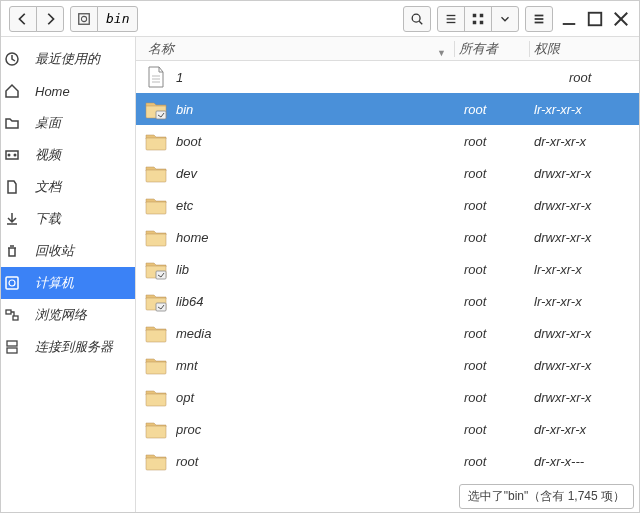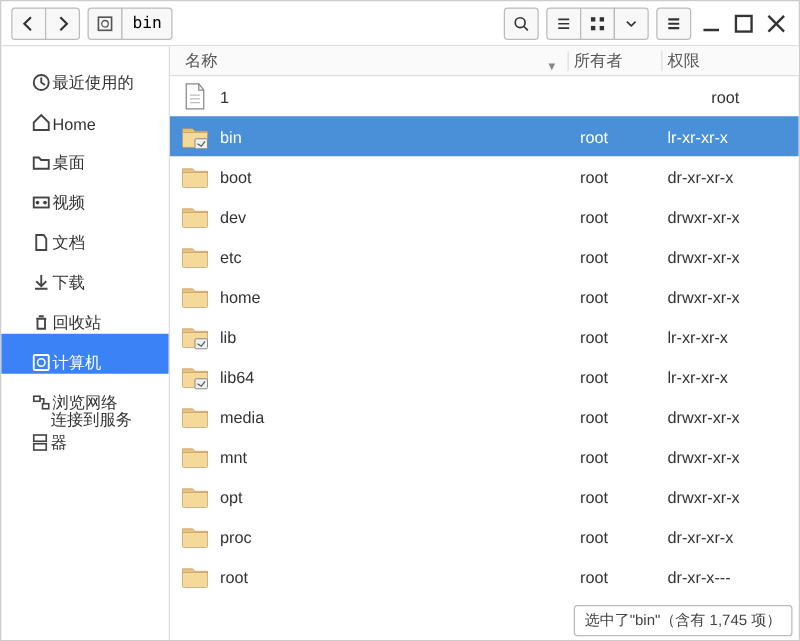--- a/index.html
+++ b/index.html
@@ -1,30 +1,30 @@
 <!DOCTYPE html>
 <html><head>
 <meta charset="utf-8">
 <style>
   * { box-sizing: border-box; margin: 0; padding: 0; font-family: sans-serif; font-size: 13px; }
   body { width: 640px; height: 513px; background: #fff; overflow: hidden; position: relative; }
-  .window { width: 640px; height: 513px; display: flex; flex-direction: column; border: 1px solid #ccc; }
+  .window { width: 640px; height: 513px; display: flex; flex-direction: column; border: 1px solid #ccc; font-style: italic; }
   .toolbar { height: 36px; display: flex; align-items: center; padding: 4px 8px; gap: 6px; border-bottom: 1px solid #ddd; }
   .btn { height: 26px; min-width: 26px; border: 1px solid #bbb; border-radius: 3px; background: #f8f8f8; display: inline-flex; align-items: center; justify-content: center; padding: 0 6px; }
   .btn svg { width: 14px; height: 14px; }
   .btn-group { display: flex; }
   .btn-group .btn { border-radius: 0; margin-left: -1px; }
   .btn-group .btn:first-child { border-radius: 3px 0 0 3px; margin-left: 0; }
   .btn-group .btn:last-child { border-radius: 0 3px 3px 0; }
   .path-seg { font-family: monospace; font-size: 13px; padding: 0 8px; }
   .spacer { flex: 1; }
   .winctrl { width: 20px; height: 20px; border: none; background: none; display: inline-flex; align-items: center; justify-content: center; }
   .body { flex: 1; display: flex; min-height: 0; }
   .sidebar { width: 135px; border-right: 1px solid #ddd; padding-top: 6px; overflow: hidden; }
-  .s-item { display: flex; align-items: flex-end; height: 32px; padding: 0 23px; gap: 0; color: #333; }
+  .s-item { display: flex; align-items: center; height: 32px; padding: 0 2px; gap: 14px; color: #333; }
   .s-item.sel { background: #3b82f6; color: #fff; }
   .s-item .icon { width: 18px; height: 18px; display: inline-flex; align-items: center; justify-content: center; }
   .s-item .icon svg { width: 16px; height: 16px; }
   .s-item span.lbl { font-size: 13px; }
   .main { flex: 1; display: flex; flex-direction: column; min-width: 0; }
   .columns { display: flex; height: 24px; background: #fafafa; border-bottom: 1px solid #ddd; align-items: center; font-size: 12px; color: #555; }
   .col-name { flex: 1; padding-left: 12px; display: flex; align-items: flex-end; }
   .col-name .sort { margin-left: auto; margin-right: 8px; font-size: 9px; color: #888; }
   .col-owner { width: 70px; }
   .col-perm { width: 105px; }

